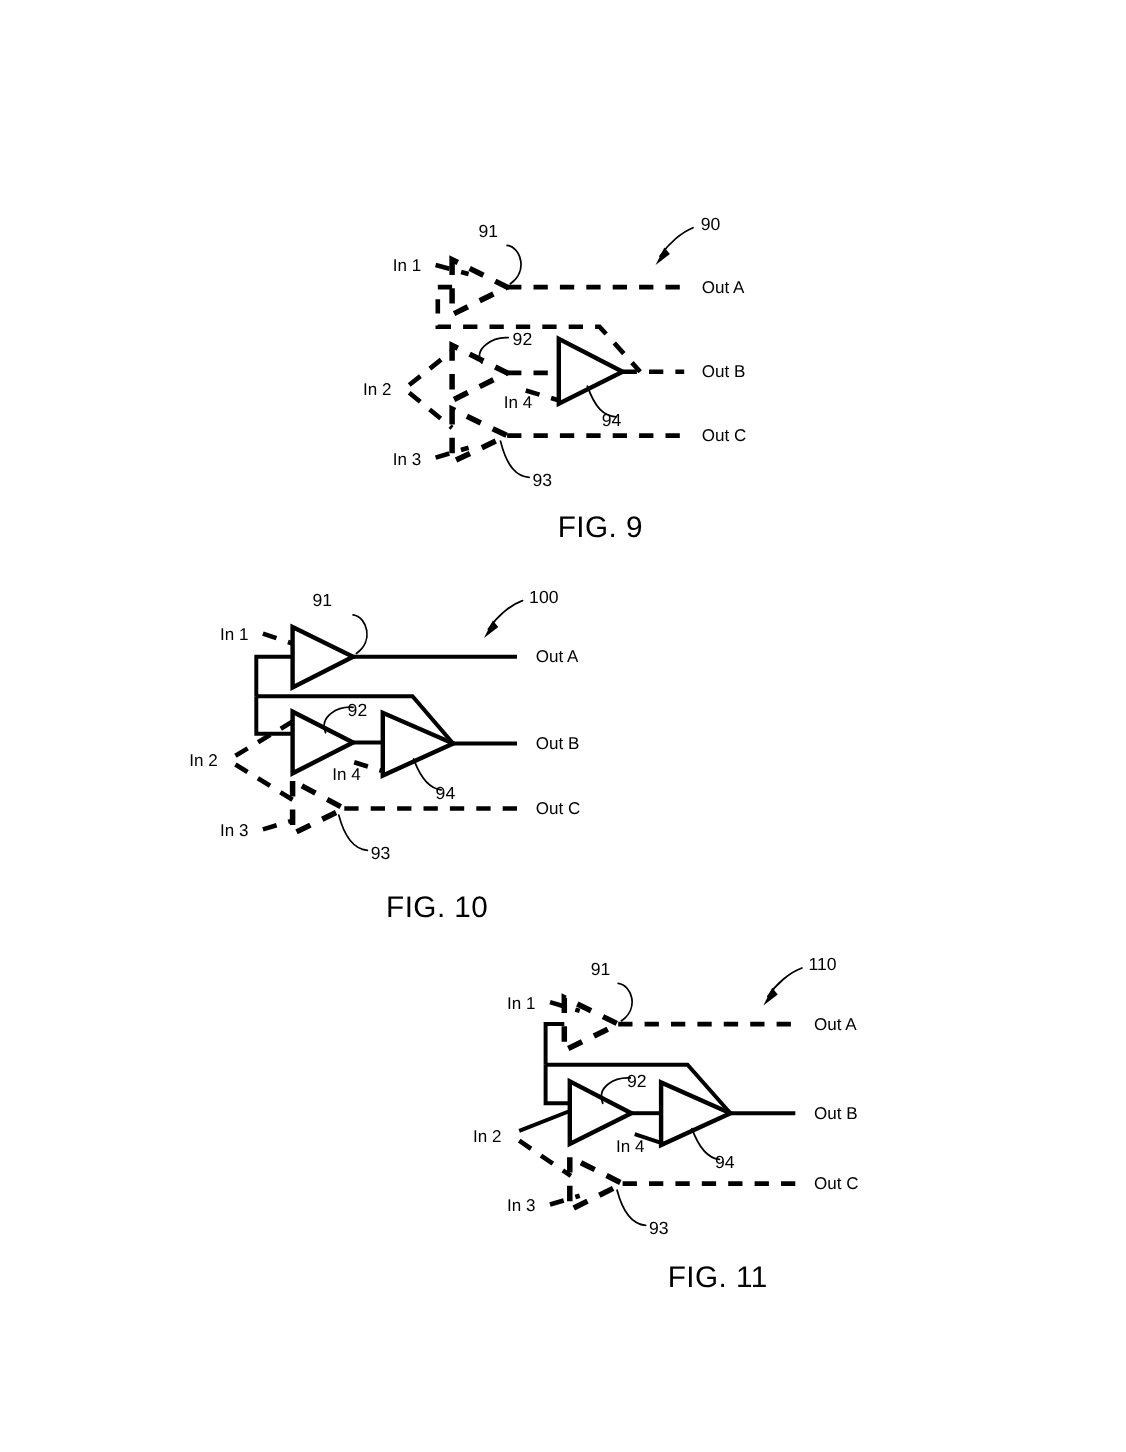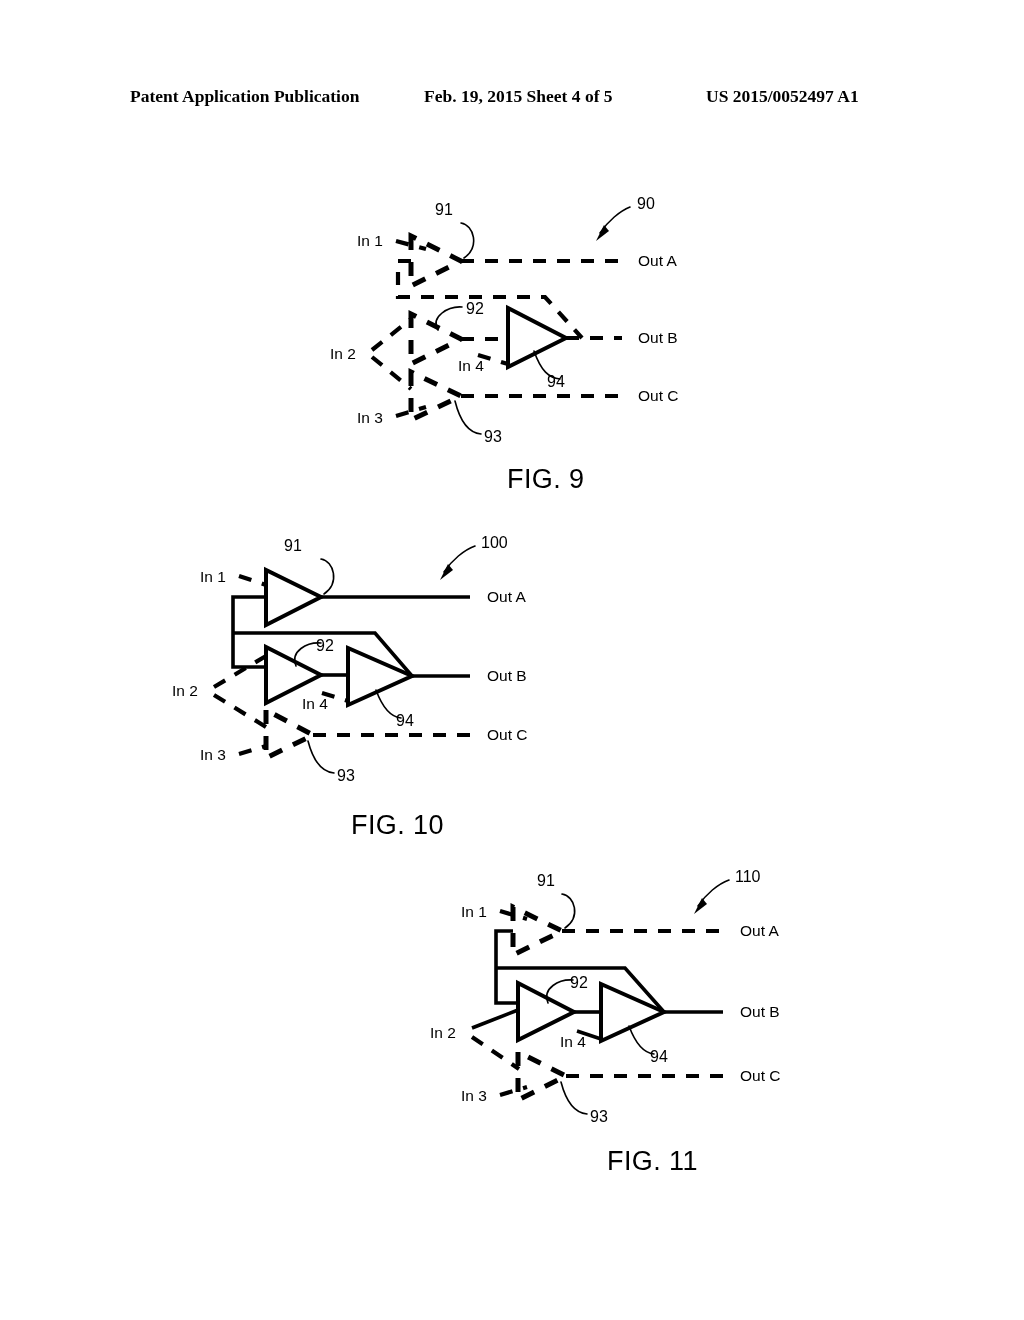--- a/index.html
+++ b/index.html
@@ -108,25 +108,20 @@
     fill: none;
     stroke-linecap: round;
   }
   .arrowhead { fill: #000; stroke: none; }
 </style>
 </head>
 <body>
 
 <div id="page">
 
-  <div id="doc-header">
-    <span class="hdr-left">Patent Application Publication</span>
-    <span class="hdr-mid">Feb. 19, 2015  Sheet 4 of 5</span>
-    <span class="hdr-right">US 2015/0052497 A1</span>
-  </div>
 
   <svg id="fig9-wrap" class="figure-svg" viewBox="0 0 1024 340">
 
     <g>
       <path class="leader" d="M 630 32 C 620 36 608 46 600 58"></path>
       <polygon class="arrowhead" points="596,66 609,56 604,50"></polygon>
     </g>
     <text class="num" x="637" y="34">90</text>
 
     <text class="lbl" x="357" y="71" text-anchor="start">In 1</text>

